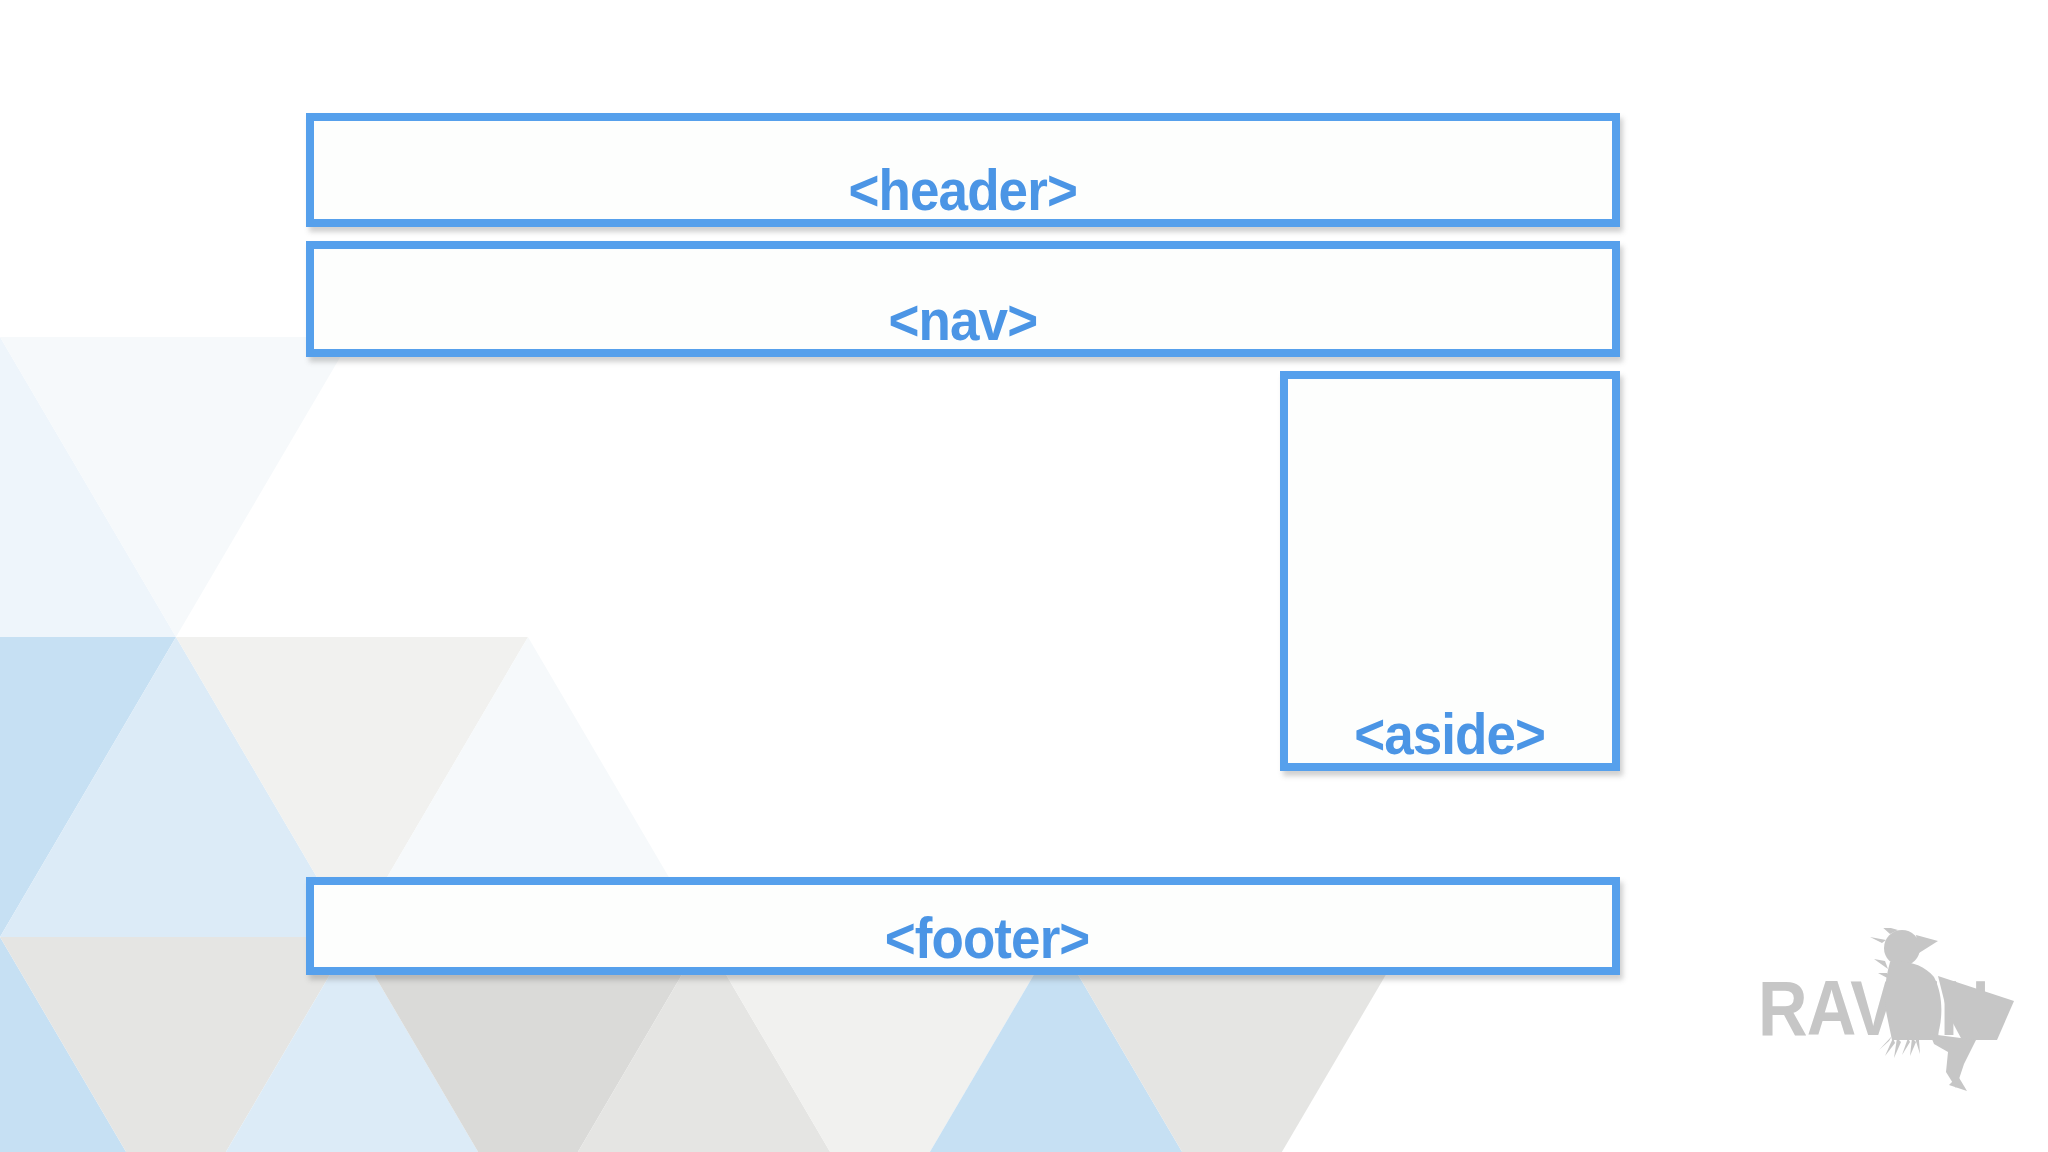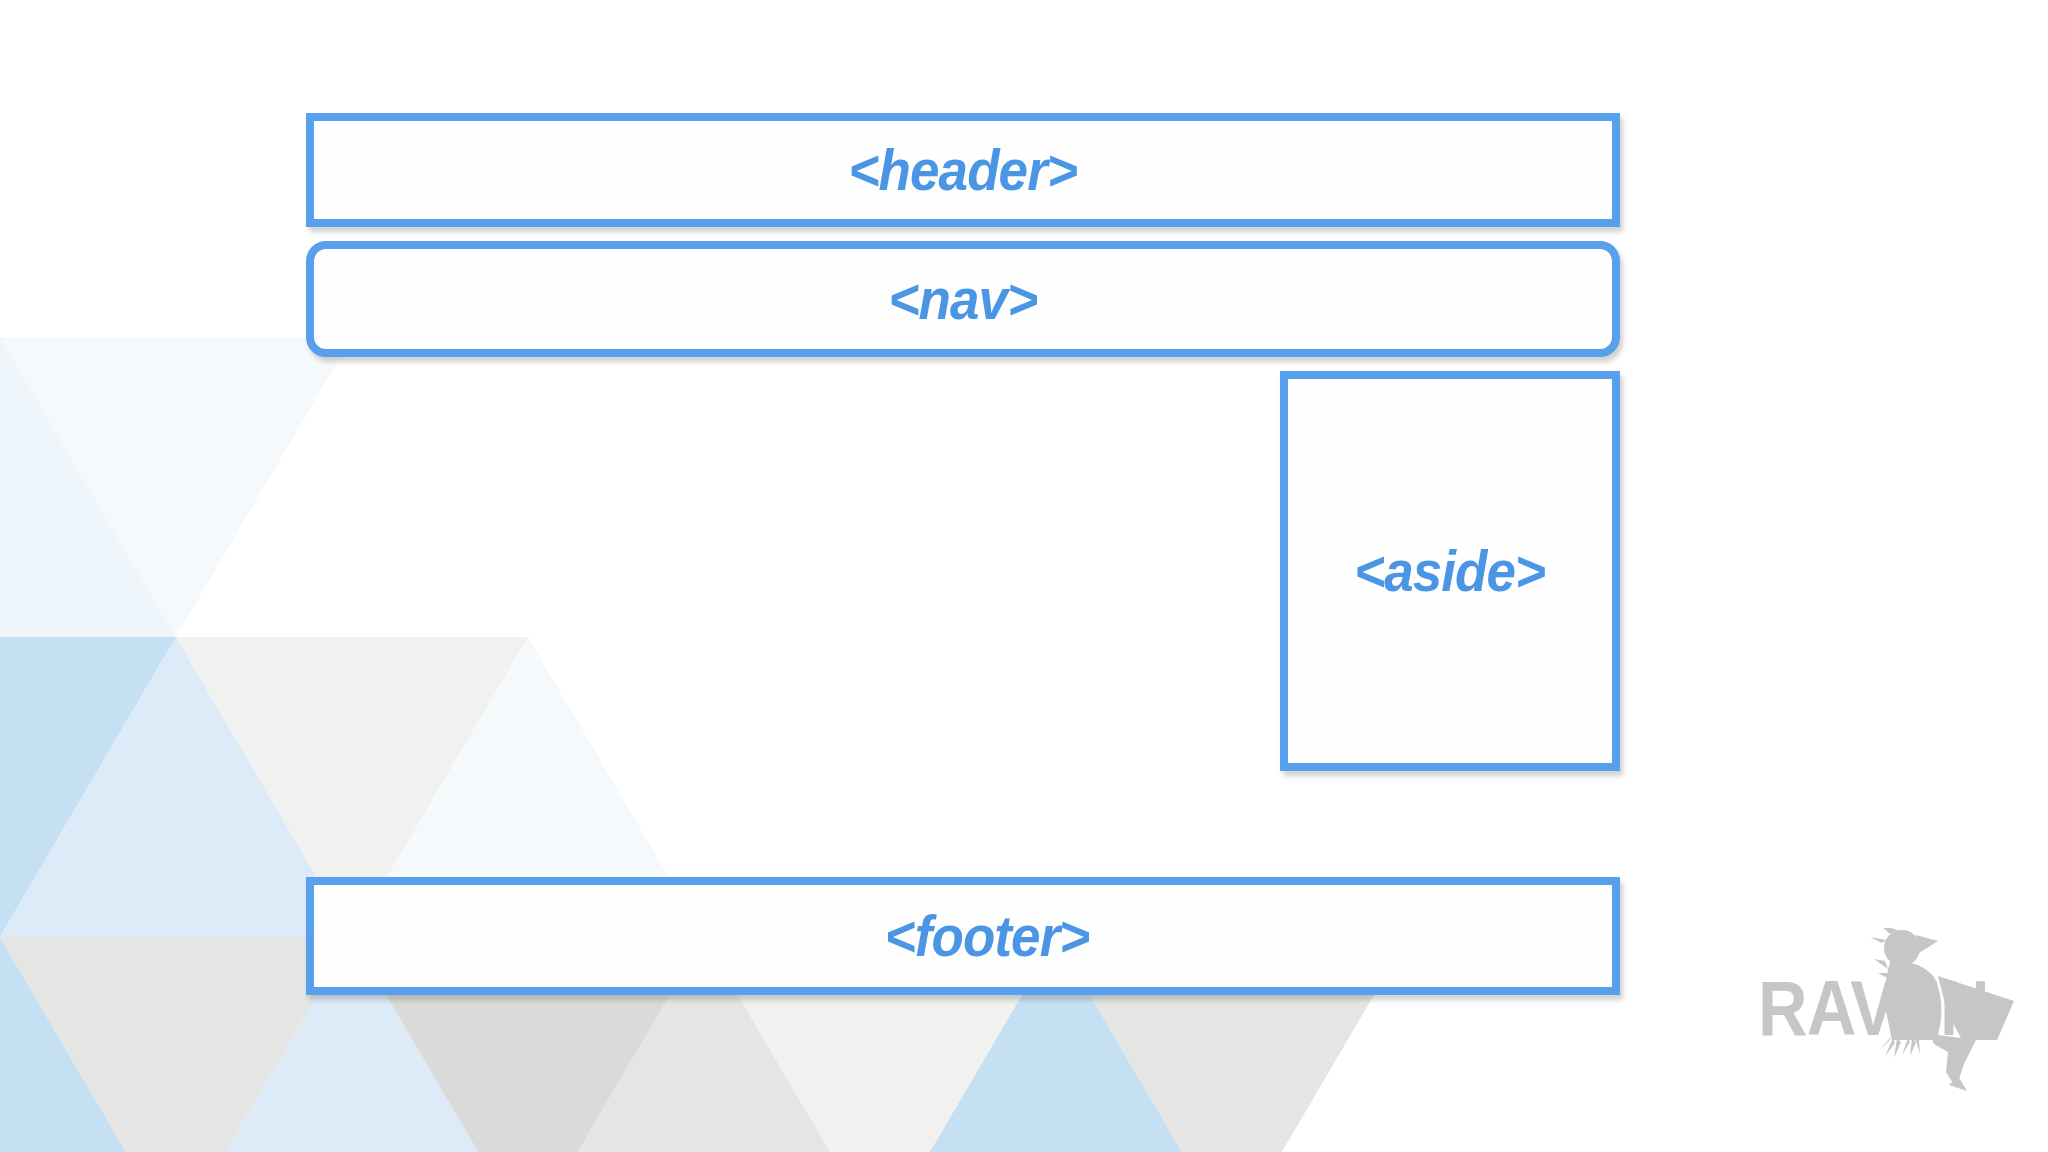--- a/index.html
+++ b/index.html
@@ -20,27 +20,27 @@
   .mosaic{
     position:absolute;left:0;top:0;width:2048px;height:1152px;
     pointer-events:none;
   }
   .box{
     position:absolute;
     box-sizing:border-box;
     border:8px solid var(--border-c);
     background:var(--fill-c);
     box-shadow:3px 5px 5px rgba(90,90,90,.28);
-    display:flex;align-items:center;justify-content:center;font-style:italic;
+    display:flex;align-items:flex-end;justify-content:center;
   }
   .b-header{left:306px;top:113px;width:1314px;height:114px;}
-  .b-nav   {left:306px;top:241px;width:1314px;height:116px;border-radius:20px;}
+  .b-nav   {left:306px;top:241px;width:1314px;height:116px;}
   .b-article{left:306px;top:371px;width:954px;height:491px;}
   .b-aside {left:1280px;top:371px;width:340px;height:400px;}
-  .b-footer{left:306px;top:877px;width:1314px;height:118px;padding-left:48px;}
+  .b-footer{left:306px;top:877px;width:1314px;height:98px;padding-left:48px;}
   .tag-label{
     font-size:57px;
     font-weight:bold;
     color:var(--label-c);
     letter-spacing:-1px;
     line-height:1;
     transform:scaleX(.93);
     white-space:nowrap;
   }
   .watermark{

